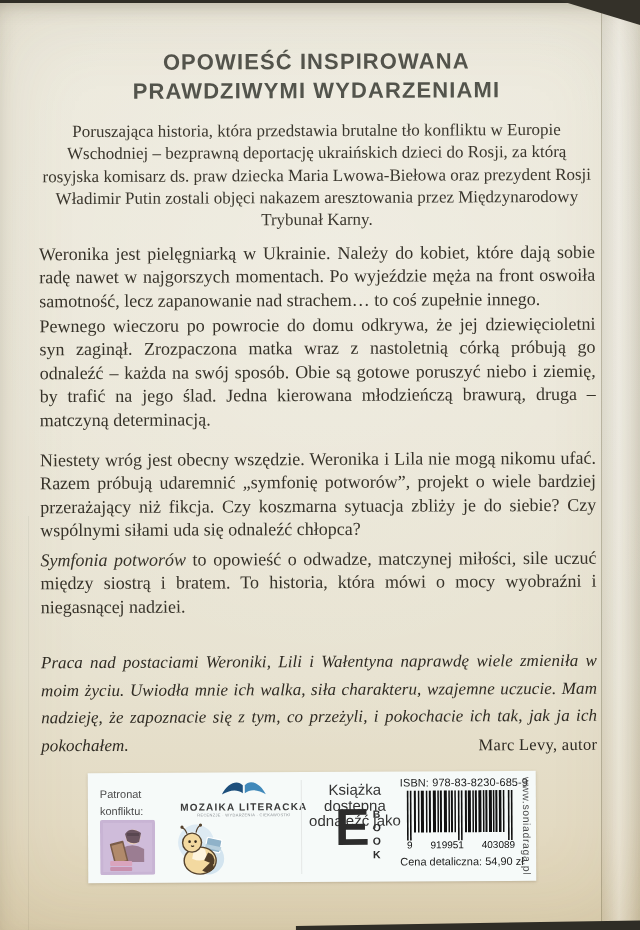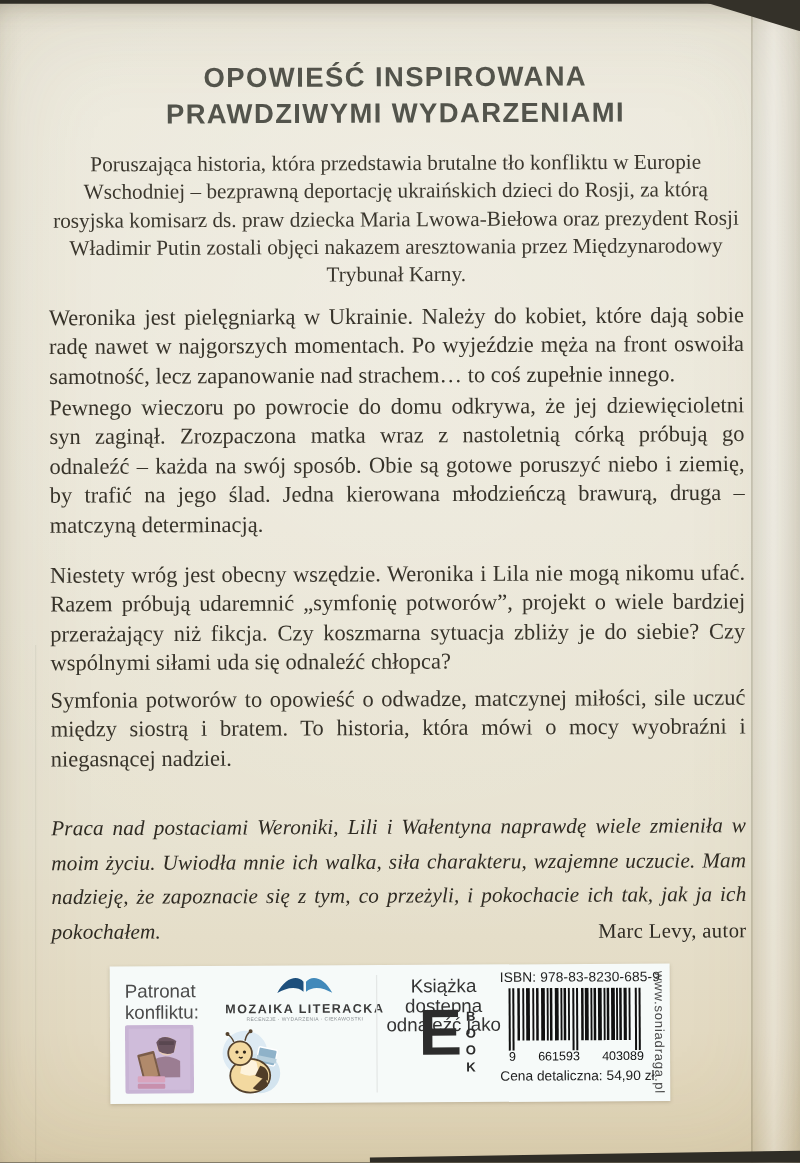--- a/index.html
+++ b/index.html
@@ -27,31 +27,31 @@
 
   
   .print{position:absolute;left:50px;top:0;width:556px;transform:rotate(-0.25deg);color:#353129;}
   .print .block{position:absolute;left:0;right:0;}
   .headline{top:45px;text-align:center;font-family:"Liberation Sans",sans-serif;
     font-weight:700;font-size:22px;line-height:29px;letter-spacing:1.1px;color:#53544c;}
   .intro{top:118px;left:16px;right:16px;text-align:center;
     font-size:17px;line-height:22.3px;color:#3b372e;margin:0;}
   .bodypara{text-align:justify;font-size:18px;line-height:23.4px;margin:0;color:#37332a;}
   .p1{top:240px;} .p2{top:312px;} .p3{top:446px;} .p4{top:546px;}
-  .bodypara .btitle{}
+  .bodypara .btitle{font-style:italic;}
   .quote{top:646px;text-align:justify;font-style:italic;font-size:17px;line-height:27.6px;
     color:#2f2b23;margin:0;letter-spacing:.1px;}
   .author{top:734px;text-align:right;font-size:16.5px;color:#2e2a23;letter-spacing:.3px;}
 
   
   .colophon{position:absolute;left:88px;top:772px;width:448px;height:110px;background:#f6faf9;
     transform:rotate(-0.3deg);box-shadow:0 1px 3px rgba(90,80,50,.25);
     font-family:"Liberation Sans",sans-serif;color:#3c3c3c;}
   .colophon .abs{position:absolute;}
-  .patronat{left:12px;top:13px;font-size:15px;line-height:16.5px;color:#4b4b4b;}
+  .patronat{left:12px;top:13px;font-size:11px;line-height:16.5px;color:#4b4b4b;}
   .logo-purple{left:12px;top:47px;width:55px;height:55px;}
   .logo-mozaika{left:92px;top:6px;width:128px;text-align:center;}
   .moz-name{font-size:10px;font-weight:700;letter-spacing:1.2px;color:#3a3a3a;margin-top:1px;}
   .moz-tag{font-size:5px;letter-spacing:.4px;color:#8a8f93;transform:scale(.8);transform-origin:top center;}
   .logo-bee{left:84px;top:46px;width:58px;height:62px;}
   .logo-ficek{left:142px;top:42px;width:60px;height:66px;}
   .divider{left:213px;top:8px;width:1px;height:94px;background:#e4e7e6;}
   .avail{left:219px;top:10px;width:96px;text-align:center;font-size:15px;line-height:15.5px;color:#333;}
   .ebook{left:247px;top:32px;display:flex;align-items:flex-start;}
   .ebook-e{font-size:52px;line-height:46px;font-weight:900;color:#2c2c2c;
@@ -185,21 +185,21 @@
             <rect x="83" y="0" width="3" height="42" fill="#111"></rect>
           <rect x="87" y="0" width="1.5" height="42" fill="#111"></rect>
             <rect x="89.5" y="0" width="2" height="42" fill="#111"></rect>
           <rect x="93" y="0" width="2.5" height="42" fill="#111"></rect>
             <rect x="97" y="0" width="1.5" height="42" fill="#111"></rect>
           <rect x="102" y="0" width="1.6" height="50" fill="#111"></rect>
             <rect x="105" y="0" width="1.6" height="50" fill="#111"></rect>
         </svg>
         <div class="digits">
           <span>9</span>
-          <span>661593</span>
+          <span>919951</span>
           <span>403089</span>
         </div>
       </div>
     </div>
 
     <div class="abs price">Cena detaliczna: 54,90 zł</div>
     <div class="abs website">www.soniadraga.pl</div>
   </div>
 
   <div class="edge-top"></div>

